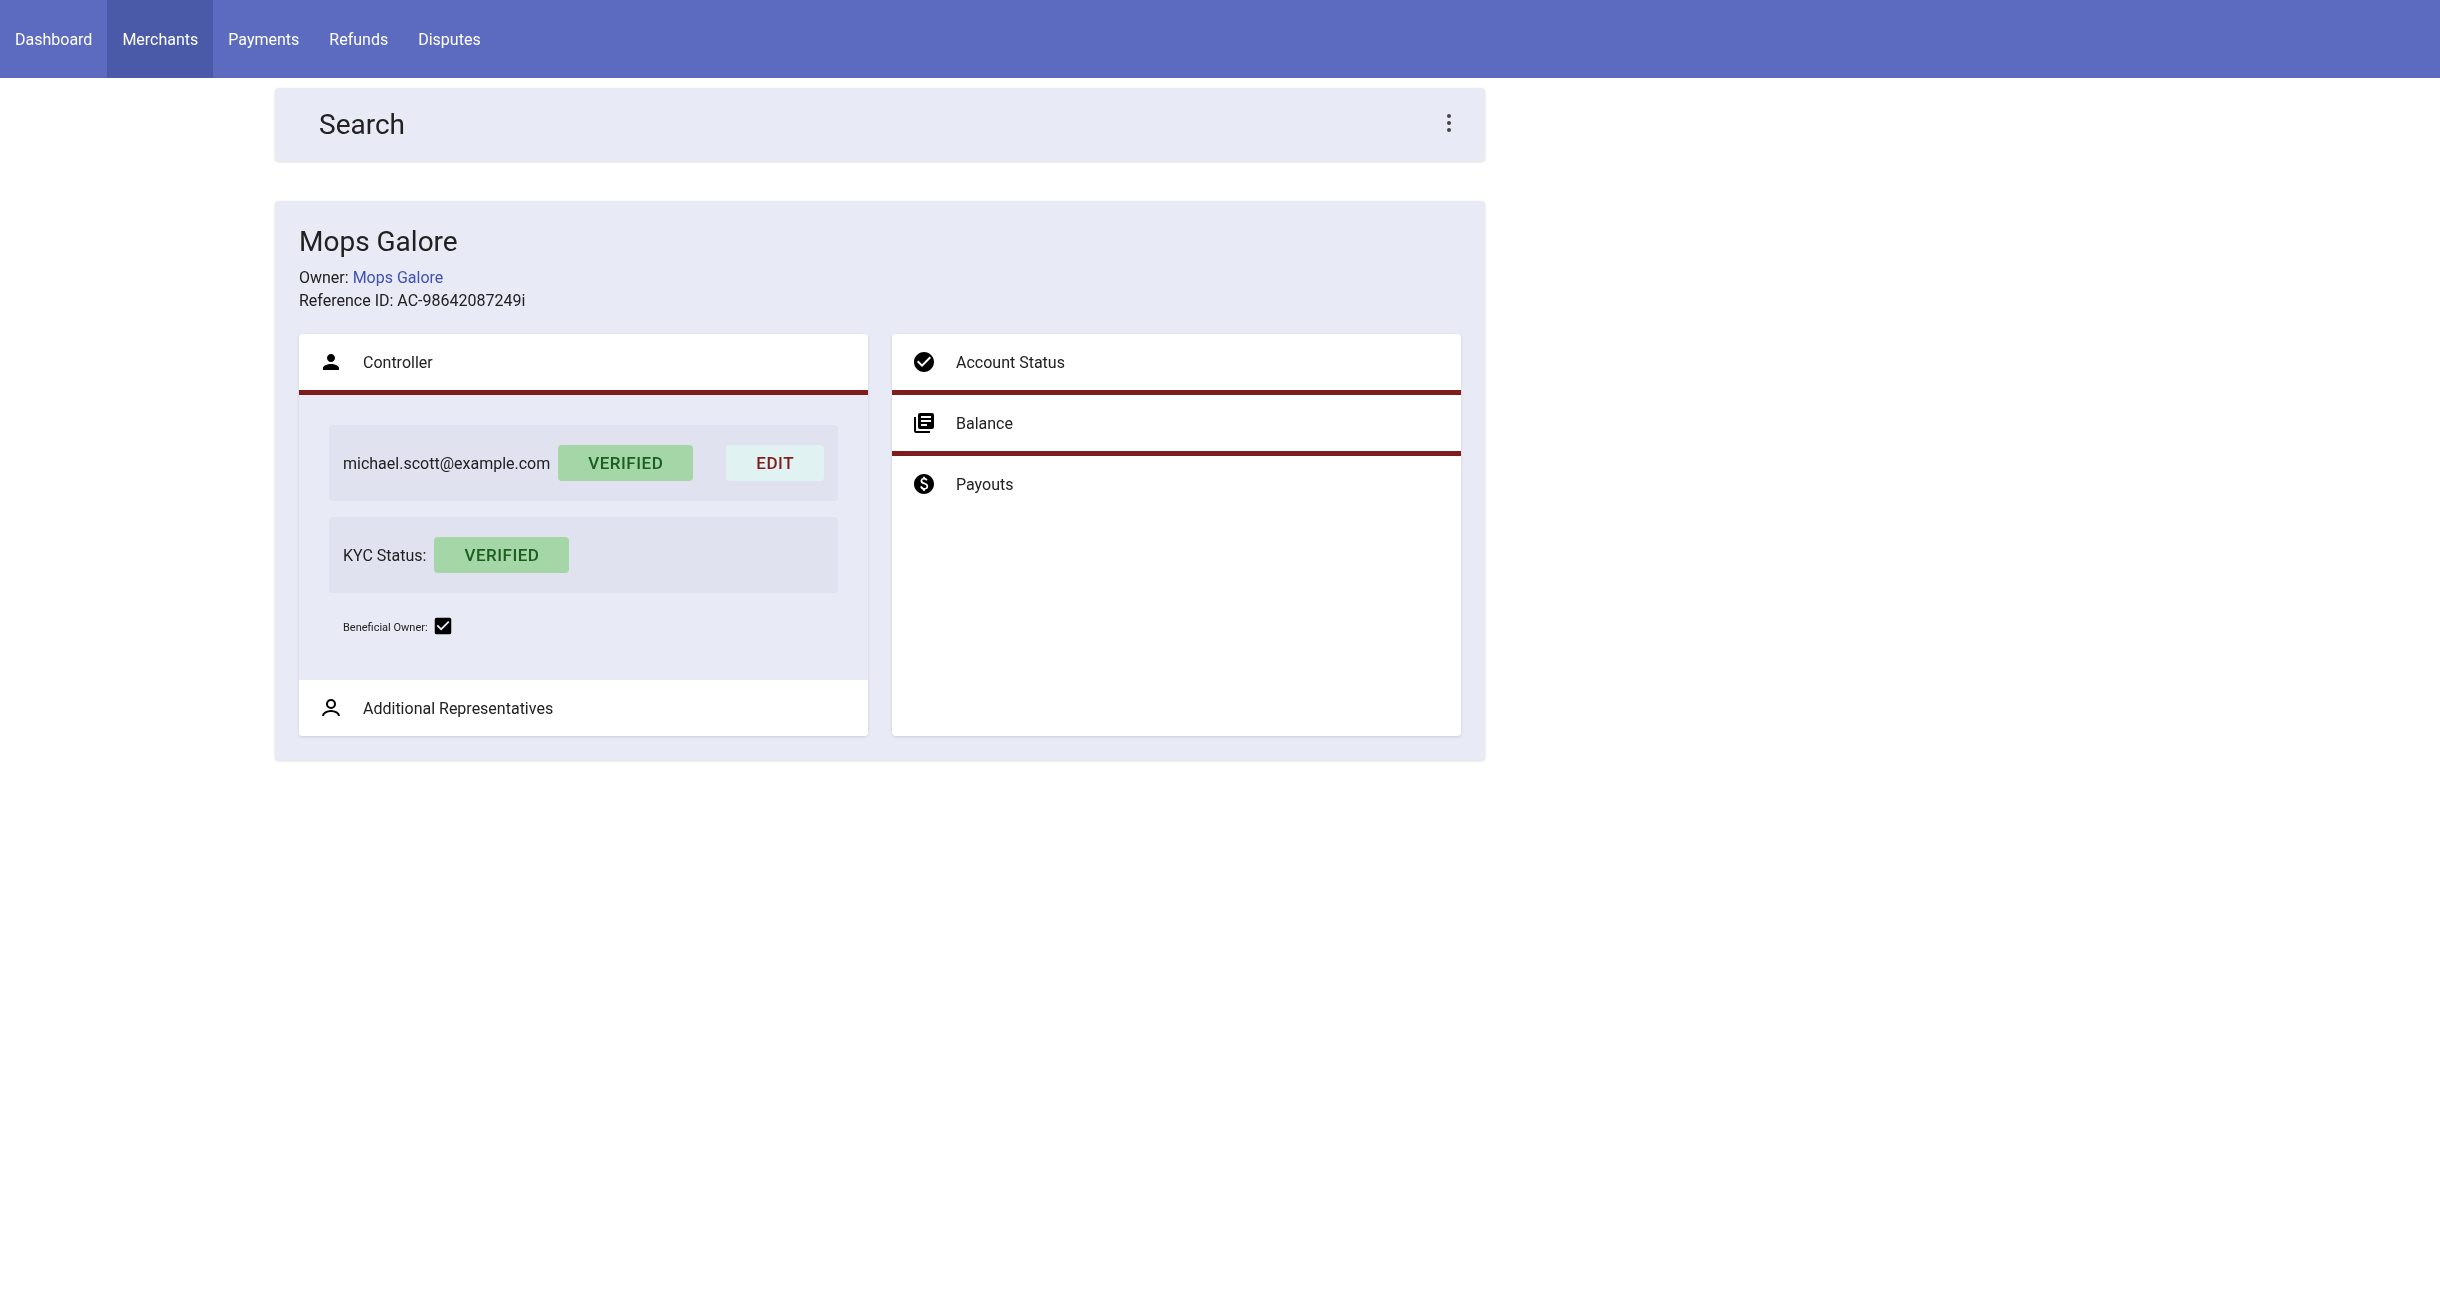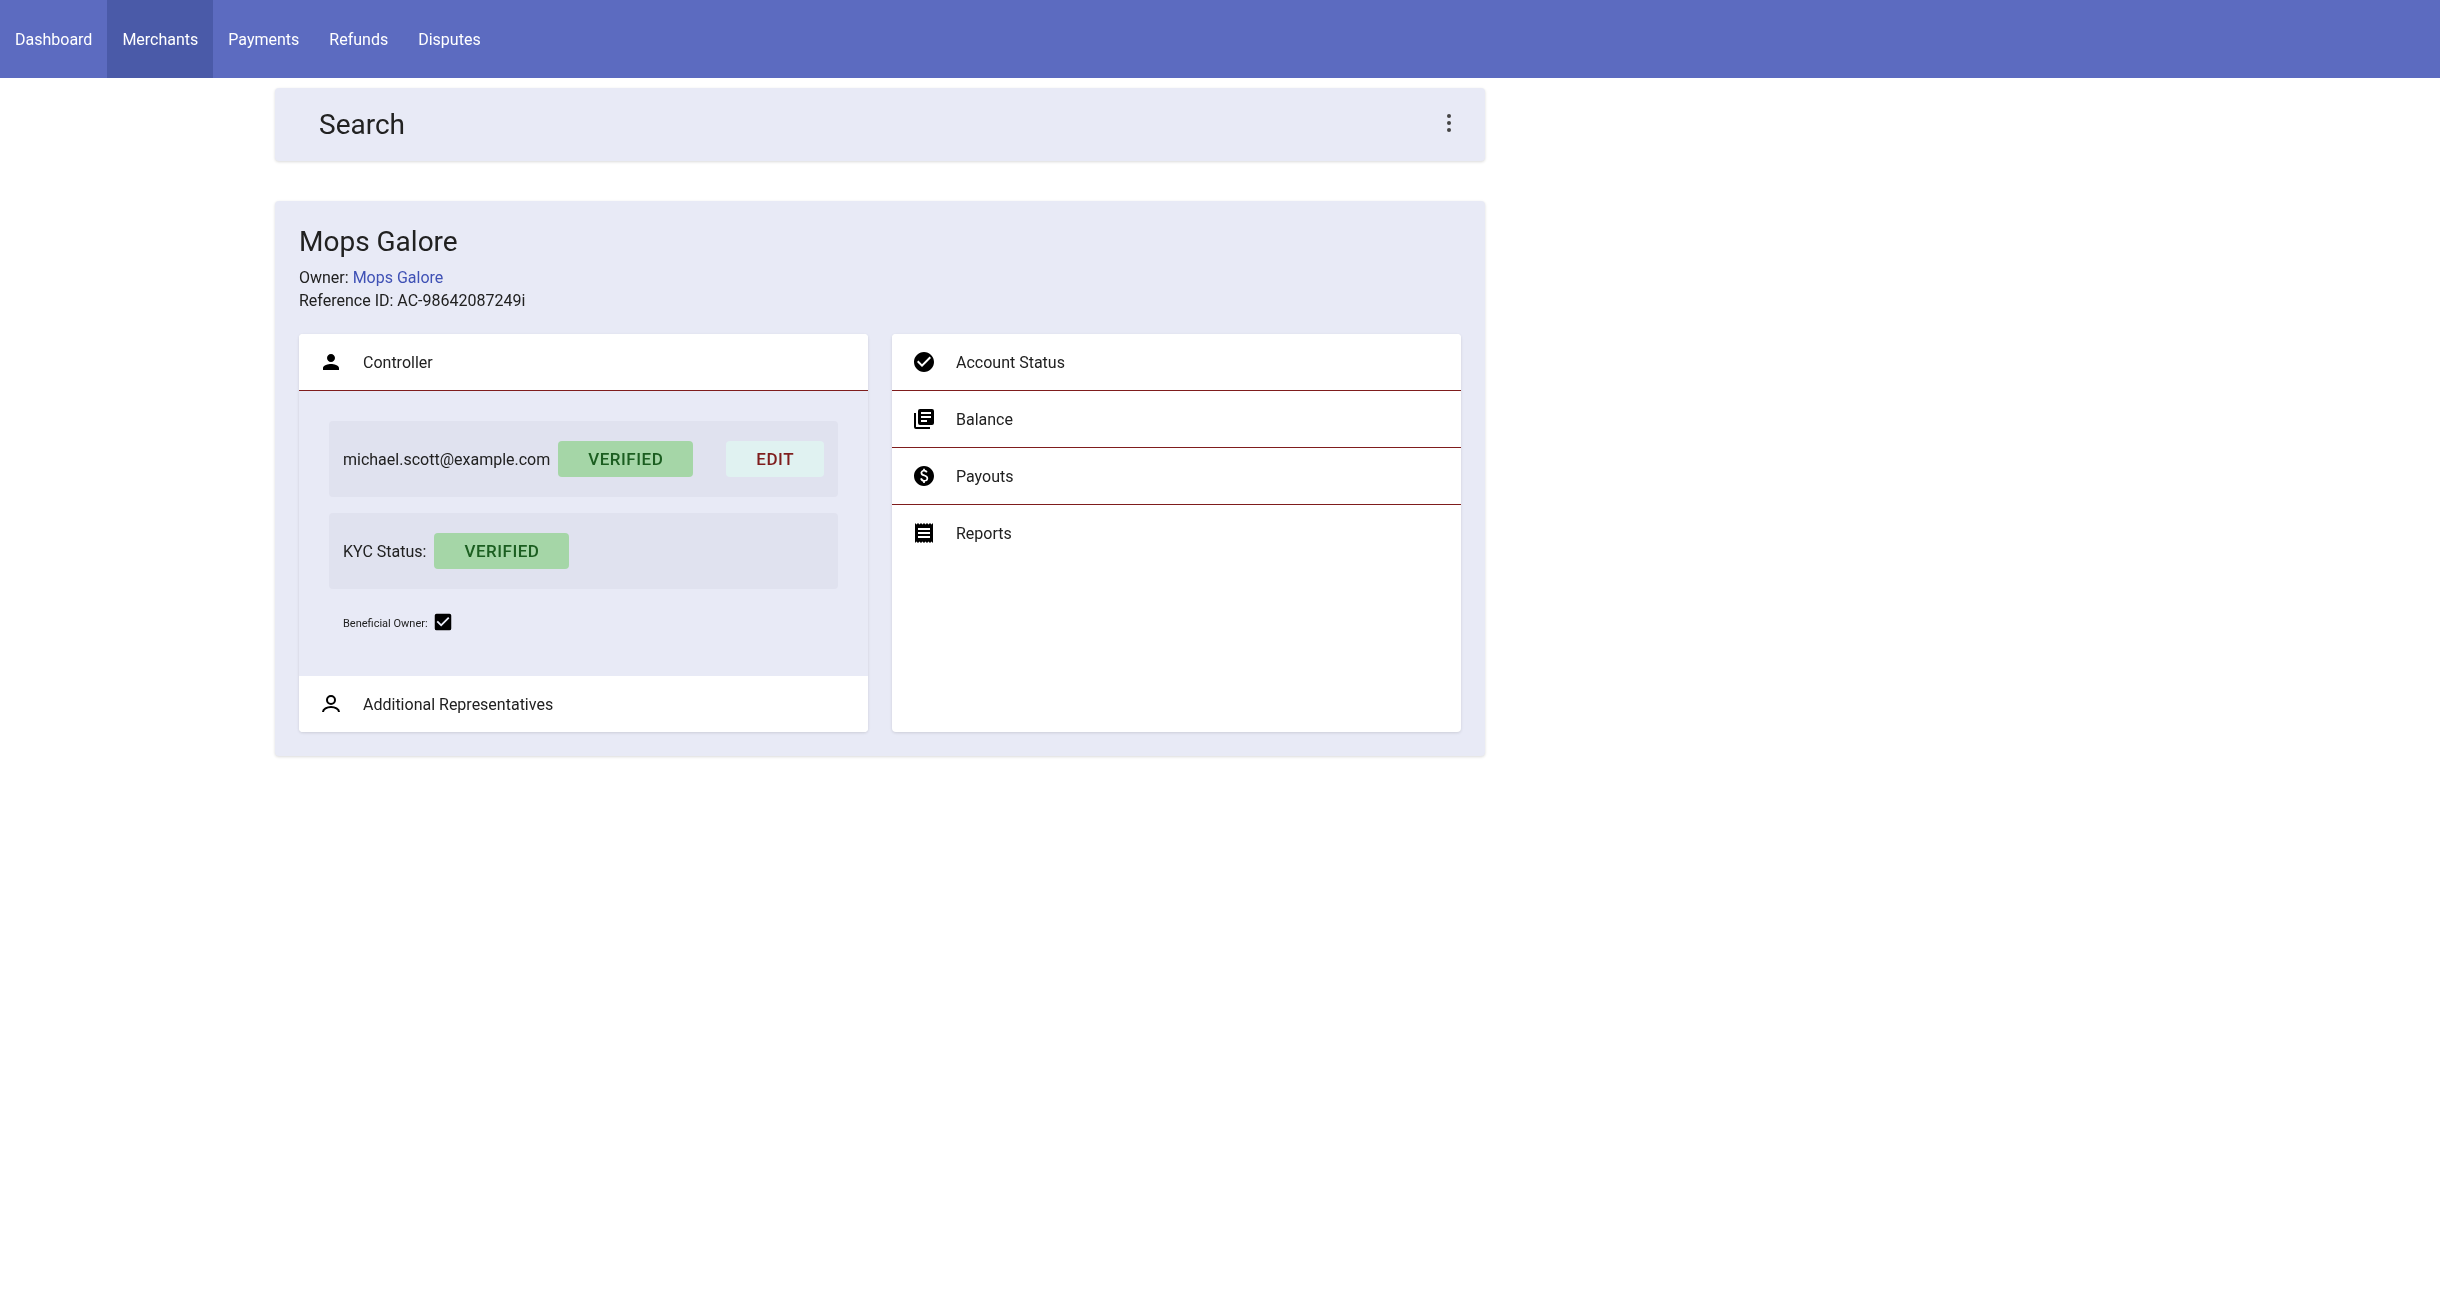--- a/index.html
+++ b/index.html
@@ -77,21 +77,21 @@
     flex: 1;
     background: #fff;
     border-radius: 4px;
     box-shadow: 0 1px 3px rgba(0,0,0,0.12);
     overflow: hidden;
   }
   .accordion-row {
     display: flex;
     align-items: center;
     padding: 16px 20px;
-    border-bottom: 1px solid #7f1d1d;
+    border-bottom: 5px solid #7f1d1d;
     cursor: pointer;
     font-size: 16px;
     background:#fff;
   }
   .accordion-row:last-child { border-bottom:none; }
   .accordion-row .icon {
     width:24px; height:24px;
     margin-right:20px;
     display:flex; align-items:center; justify-content:center;
     flex-shrink:0;
@@ -229,26 +229,18 @@
           <span>Balance</span>
         </div>
         <div class="accordion-row">
           <span class="icon">
             <svg viewBox="0 0 24 24" width="24" height="24" fill="#000">
                 <path d="M12 2C6.48 2 2 6.48 2 12s4.48 10 10 10 10-4.48 10-10S17.52 2 12 2zm.88 15.76V19h-1.75v-1.29c-.74-.18-2.39-.77-3.02-2.96l1.65-.67c.6.22.74 2.03 2.6 2.03 1 0 2.12-.51 2.12-1.7 0-1.01-.74-1.54-2.41-2.14-1.15-.42-3.5-1.11-3.5-3.39 0-.1.01-2.4 2.56-2.96V4.63h1.75v1.24c1.84.32 2.51 1.79 2.66 2.23l-1.58.67c-.11-.35-.59-1.34-1.9-1.34-.7 0-1.81.37-1.81 1.39 0 .95.86 1.31 2.64 1.9 2.4.83 3.3 2.05 3.3 3.65 0 3-2.85 3.33-3.31 3.39z"></path>
               </svg>
           </span>
           <span>Payouts</span>
         </div>
-        <div class="accordion-row">
-          <span class="icon">
-            <svg viewBox="0 0 24 24" width="24" height="24" fill="#000">
-                <path d="M18 17H6v-2h12v2zm0-4H6v-2h12v2zm0-4H6V7h12v2zM3 22l1.5-1.5L6 22l1.5-1.5L9 22l1.5-1.5L12 22l1.5-1.5L15 22l1.5-1.5L18 22l1.5-1.5L21 22V2l-1.5 1.5L18 2l-1.5 1.5L15 2l-1.5 1.5L12 2l-1.5 1.5L9 2 7.5 3.5 6 2 4.5 3.5 3 2v20z"></path>
-              </svg>
-          </span>
-          <span>Reports</span>
-        </div>
       </div>
     </div>
 
   </div>
 
 </div>
 
 </body></html>

